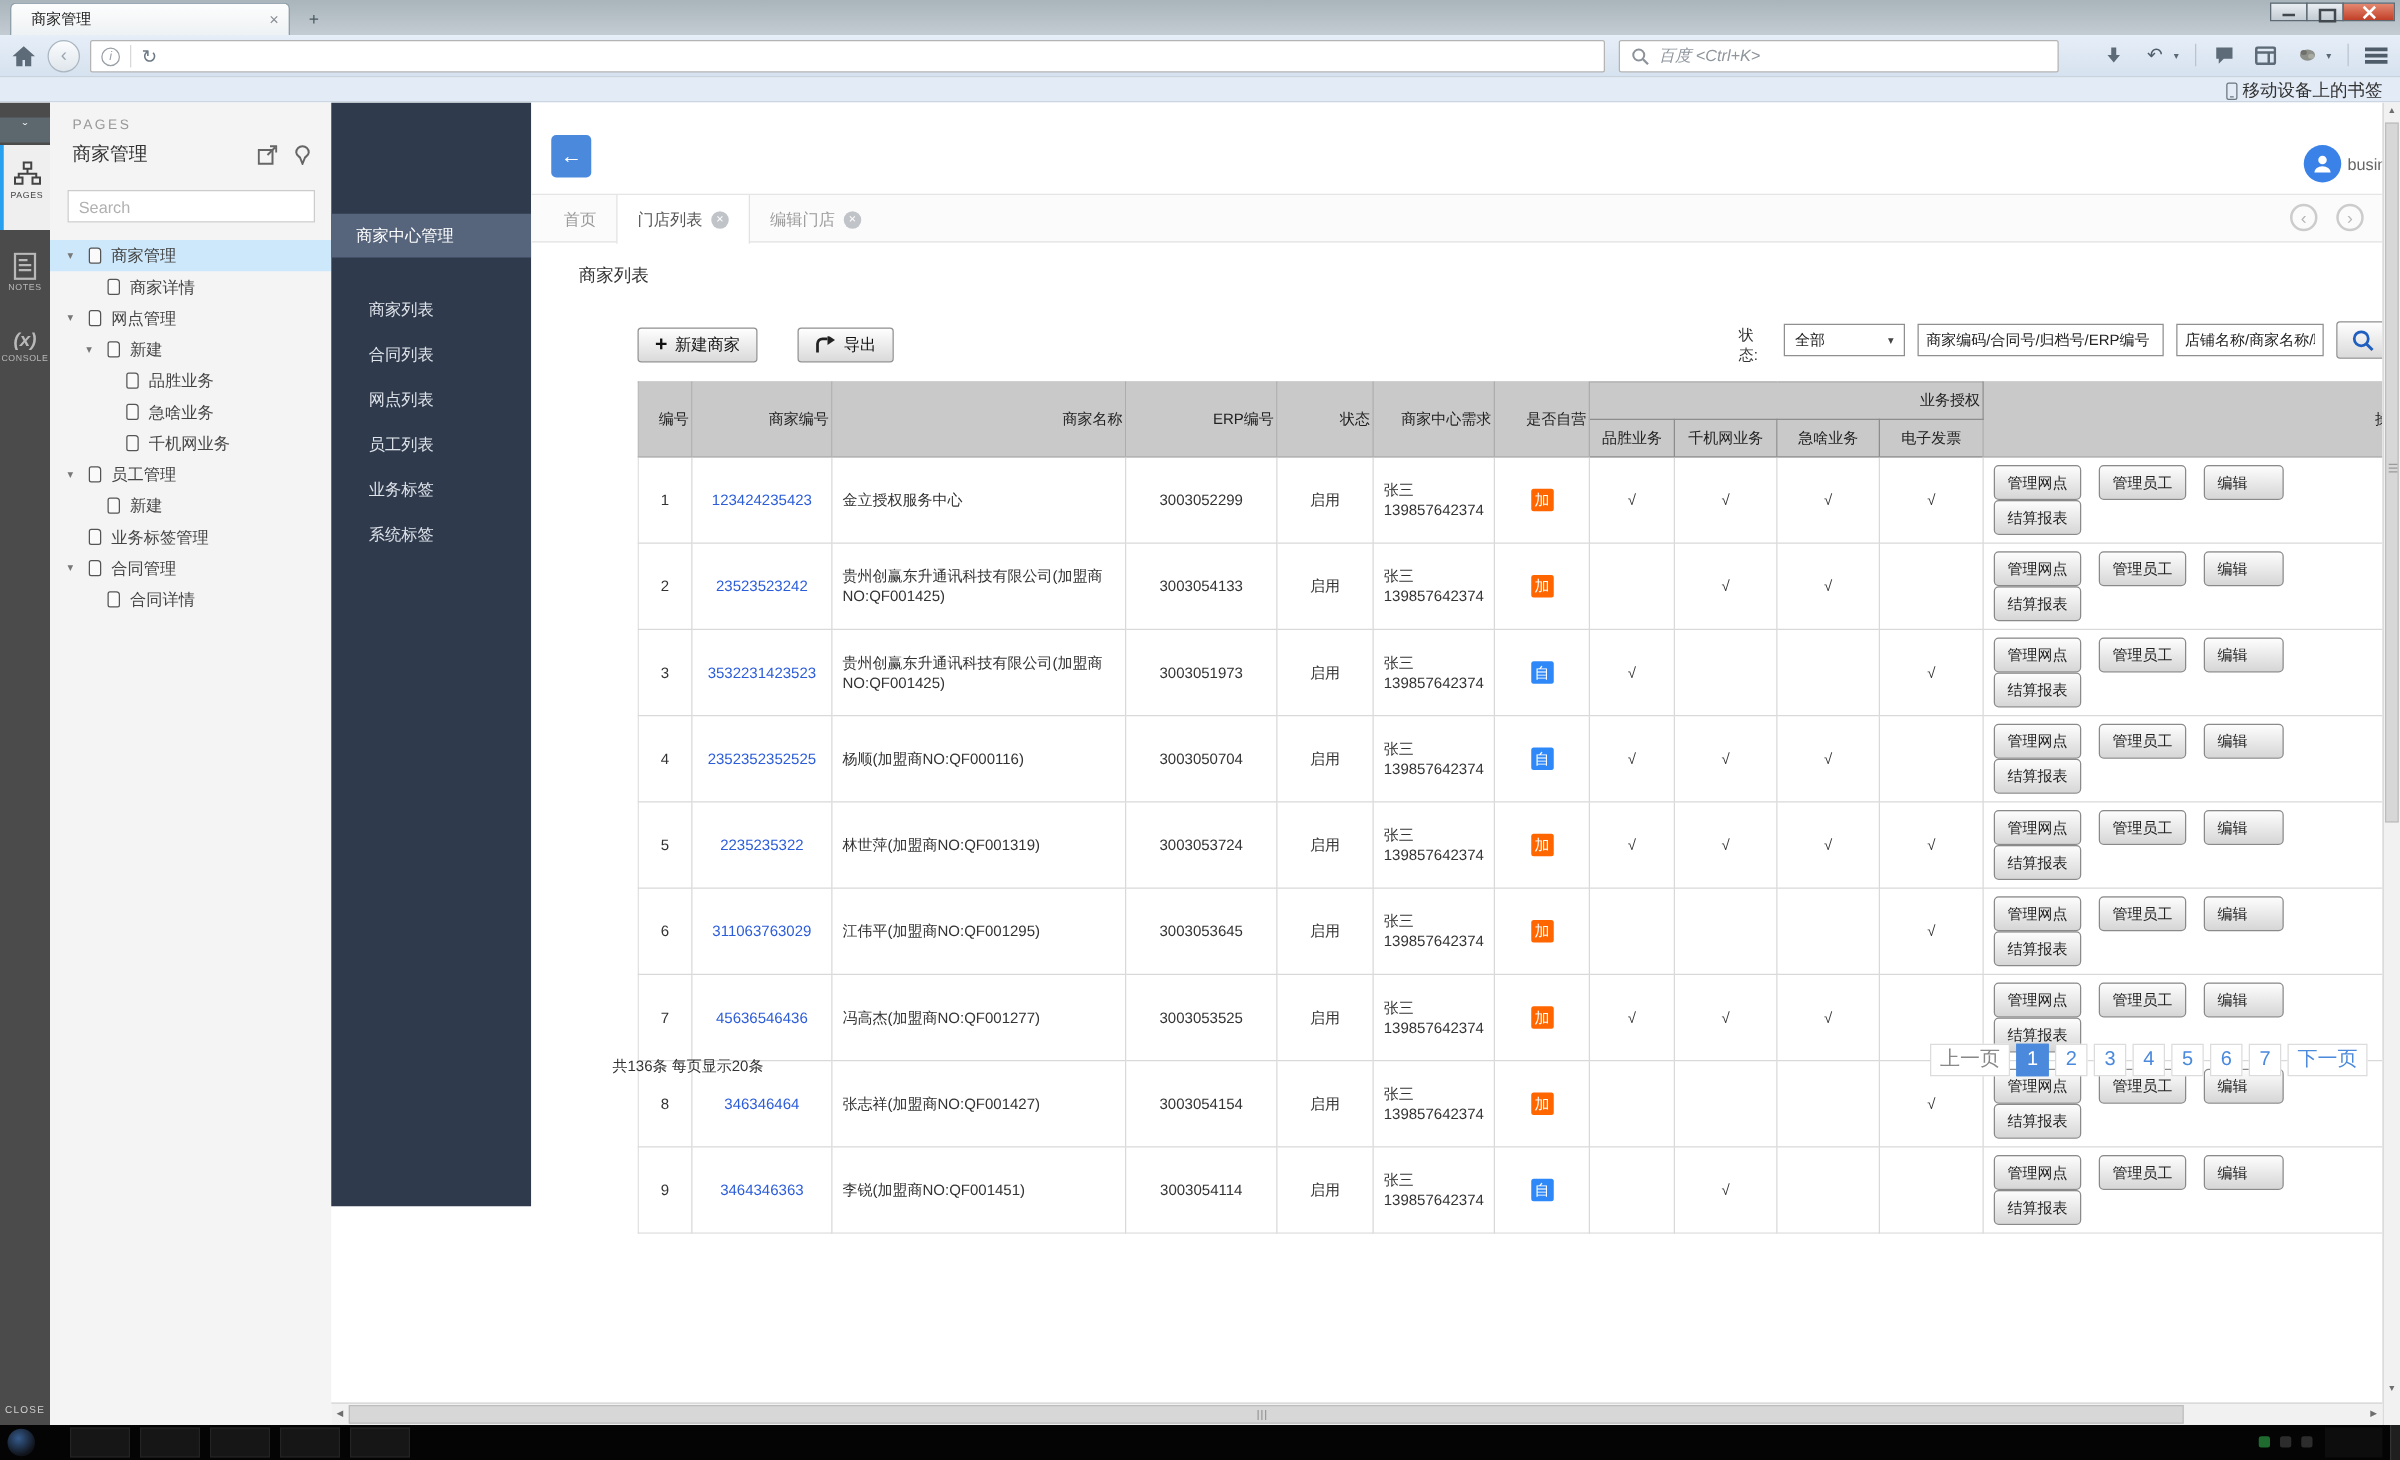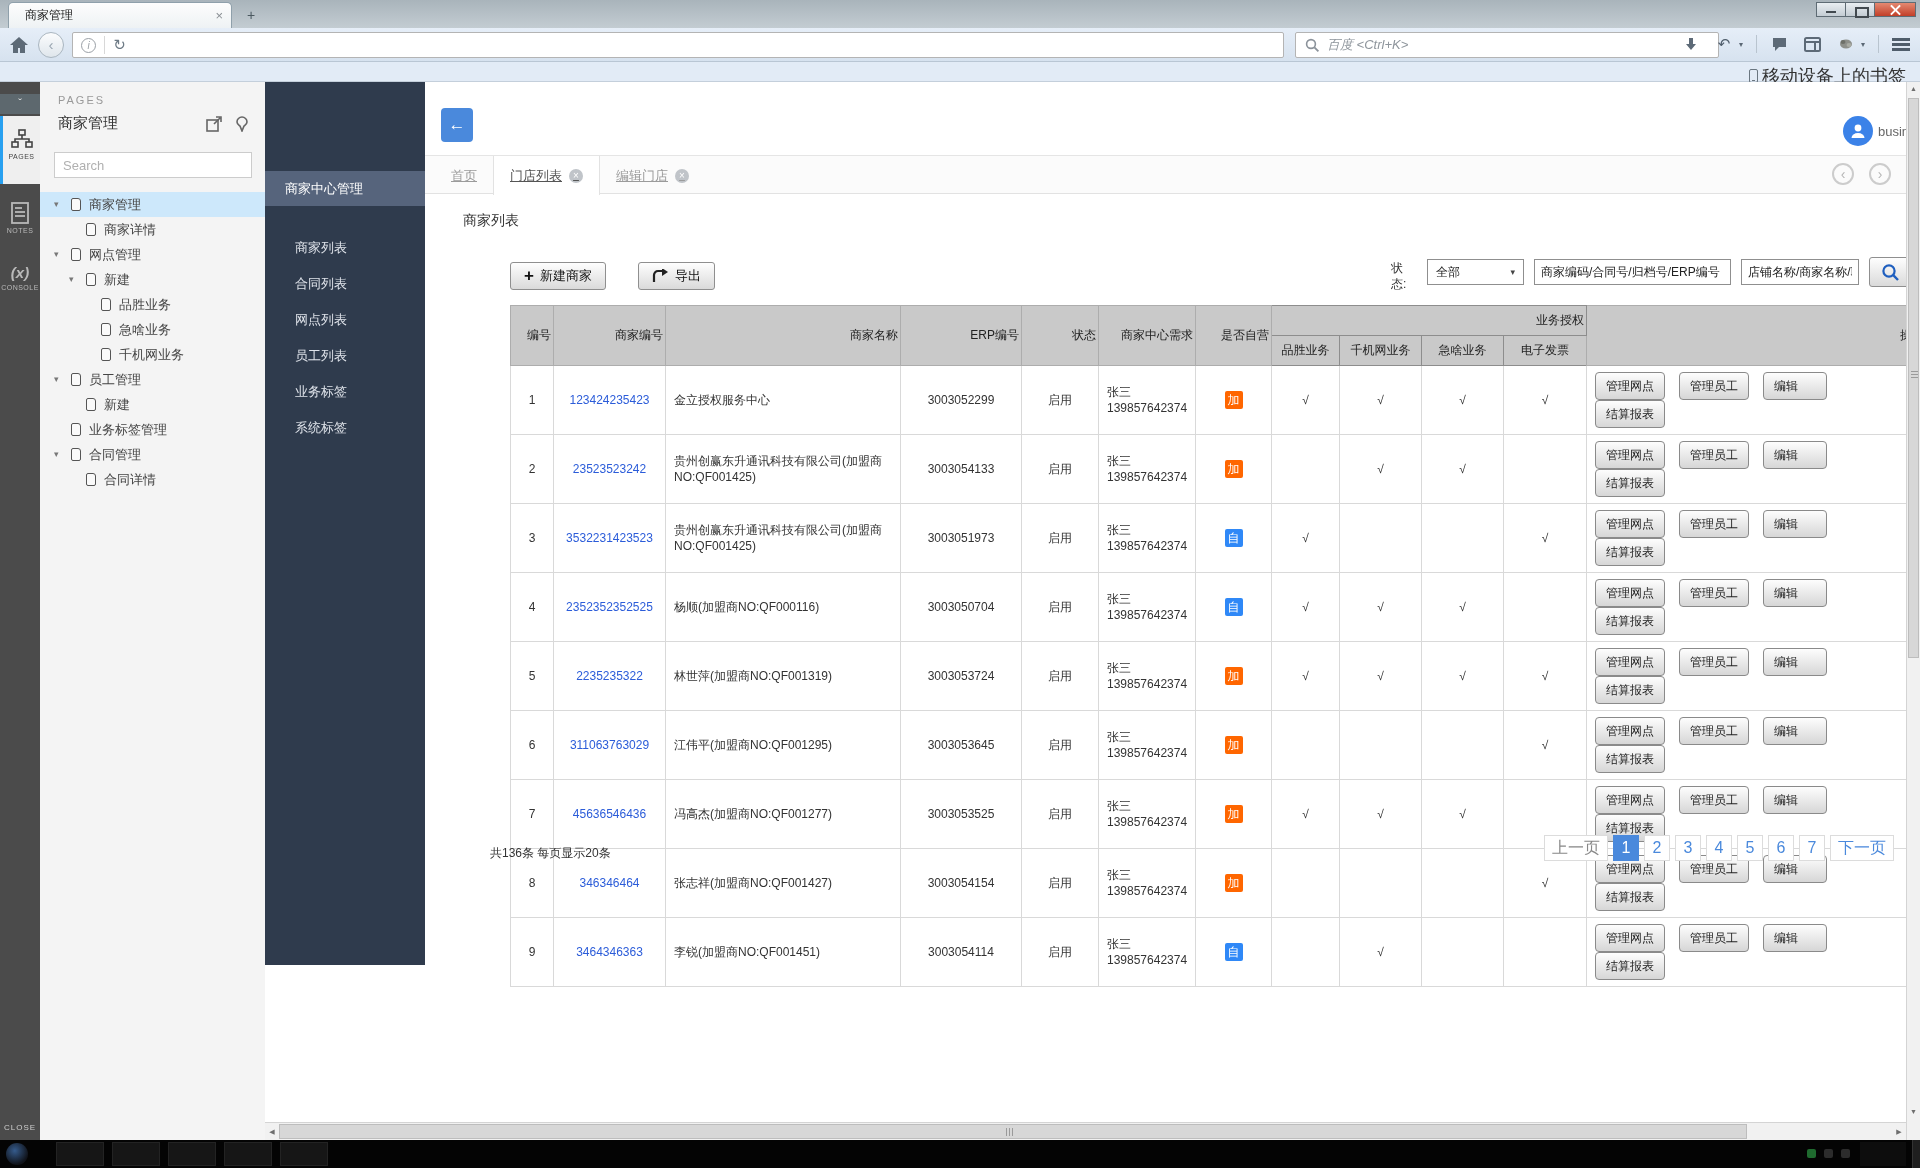--- a/index.html
+++ b/index.html
@@ -30,33 +30,33 @@
   .homeic { position:absolute; left:8px; top:6px; width:22px; height:22px; }
   .backcirc { position:absolute; left:38px; top:4px; width:26px; height:26px; border-radius:50%;
     border:1px solid #aab6c0; background:linear-gradient(#fbfcfd,#dfe6ec); color:#9aa6b1; text-align:center;
     line-height:23px; font-size:15px; }
   .urlbar { position:absolute; left:72px; top:4px; width:1212px; height:26px; background:#fff;
     border:1px solid #b4b4b4; border-radius:2px; display:flex; align-items:center; font-size:13px; color:#2f2f2f; }
   .iinfo { width:15px; height:15px; border:1px solid #9aa0a6; border-radius:50%; color:#9aa0a6;
     font-size:10px; line-height:13px; text-align:center; font-style:italic; margin:0 8px 0 8px; flex:none; }
   .urltext { flex:1; overflow:hidden; white-space:nowrap; border-left:1px solid #e0e0e0; padding-left:8px; }
   .reload { width:30px; text-align:center; color:#6d7a85; font-size:15px; border-left:1px solid #d8d8d8; flex:none; }
-  .searchbar { position:absolute; left:1295px; top:4px; width:424px; height:26px; background:#fff;
+  .searchbar { position:absolute; left:1295px; top:4px; width:352px; height:26px; background:#fff;
     border:1px solid #b4b4b4; border-radius:2px; display:flex; align-items:center; }
   .searchbar .ph { font-size:13px; font-style:italic; color:#8e959c; }
   .navicons { position:absolute; right:10px; top:6px; display:flex; align-items:center; gap:13px; color:#4f5d6b; }
   .nic { width:20px; height:20px; display:flex; align-items:center; justify-content:center; font-size:15px; }
   .caret { font-size:8px; color:#5b6875; margin-left:-8px; }
   .vdiv { width:1px; height:18px; background:#b9c4cf; }
   .burger { width:18px; height:13px; border-top:3px solid #4f5d6b; border-bottom:3px solid #4f5d6b; }
   .burger:after { content:""; display:block; height:3px; background:#4f5d6b; margin-top:2px; }
 
   .bookmarks { position:absolute; left:0; top:62px; width:1920px; height:20px;
     background:#e2ebf6; border-bottom:1px solid #c4cfdb; }
-  .bm { position:absolute; right:14px; top:2px; font-size:18px; color:#333; display:flex; align-items:center; gap:4px; }
+  .bm { position:absolute; right:14px; top:2px; font-size:14px; color:#333; display:flex; align-items:center; gap:4px; }
   .phoneic { width:9px; height:14px; border:1px solid #6a7680; border-radius:2px; position:relative; }
   .phoneic:after { content:""; position:absolute; left:2px; bottom:1px; width:3px; height:1px; background:#6a7680; }
 
   
   .appwin { position:absolute; left:0; top:82px; width:1920px; height:1058px; background:#fff; overflow:hidden; }
 
   .rail { position:absolute; left:0; top:0; width:40px; height:1058px; background:#4b4b4b; }
   .rail-collapse { position:absolute; left:0; top:12px; width:40px; height:20px; background:#5d686e; color:#eee;
     text-align:center; font-size:11px; line-height:18px; }
   .rail-item { position:absolute; left:0; width:40px; text-align:center; color:#b9b9b9; }
@@ -87,21 +87,21 @@
 
   .main { position:absolute; left:425px; top:0; width:1481px; height:1040px; background:#fff; overflow:hidden; }
   .backbtn { position:absolute; left:16px; top:26px; width:32px; height:34px; background:#4a89dc;
     border-radius:4px; color:#fff; font-size:17px; text-align:center; line-height:33px; }
   .avatar { position:absolute; left:1418px; top:34px; width:30px; height:30px; border-radius:50%; background:#3b82e8; }
   .avatar svg { position:absolute; left:5px; top:5px; }
   .username { position:absolute; left:1453px; top:42px; font-size:13px; color:#666; white-space:nowrap; }
 
   .ctabbar { position:absolute; left:0; top:73px; width:1481px; height:39px; background:#fbfbfb;
     border-top:1px solid #e5e5e5; border-bottom:1px solid #e2e2e2; display:flex; padding-left:10px; }
-  .ctab { height:39px; line-height:38px; padding:0 16px; font-size:13px; color:#9b9b9b; display:flex; align-items:center; gap:7px;text-decoration:underline; }
+  .ctab { height:39px; line-height:38px; padding:0 16px; font-size:13px; color:#9b9b9b; display:flex; align-items:center; gap:7px; }
   .ctab.active { background:#fff; border-left:1px solid #e2e2e2; border-right:1px solid #e2e2e2; color:#555; }
   .tclose { width:14px; height:14px; border-radius:50%; background:#c0c4c9; color:#fff; font-size:10px;
     line-height:13px; text-align:center; }
   .histbtn { position:absolute; top:81px; width:22px; height:22px; border:2px solid #ccc; border-radius:50%;
     color:#b5b5b5; font-size:14px; line-height:18px; text-align:center; }
 
   .list-title { position:absolute; left:38px; top:130px; font-size:14px; color:#333; }
 
   .classic-btn { display:inline-flex; align-items:center; gap:6px; border:1px solid #8f8f8f; border-radius:3px;
     background:linear-gradient(#fefefe,#dadada); font-size:13px; color:#111; padding:5px 13px; height:28px; }

